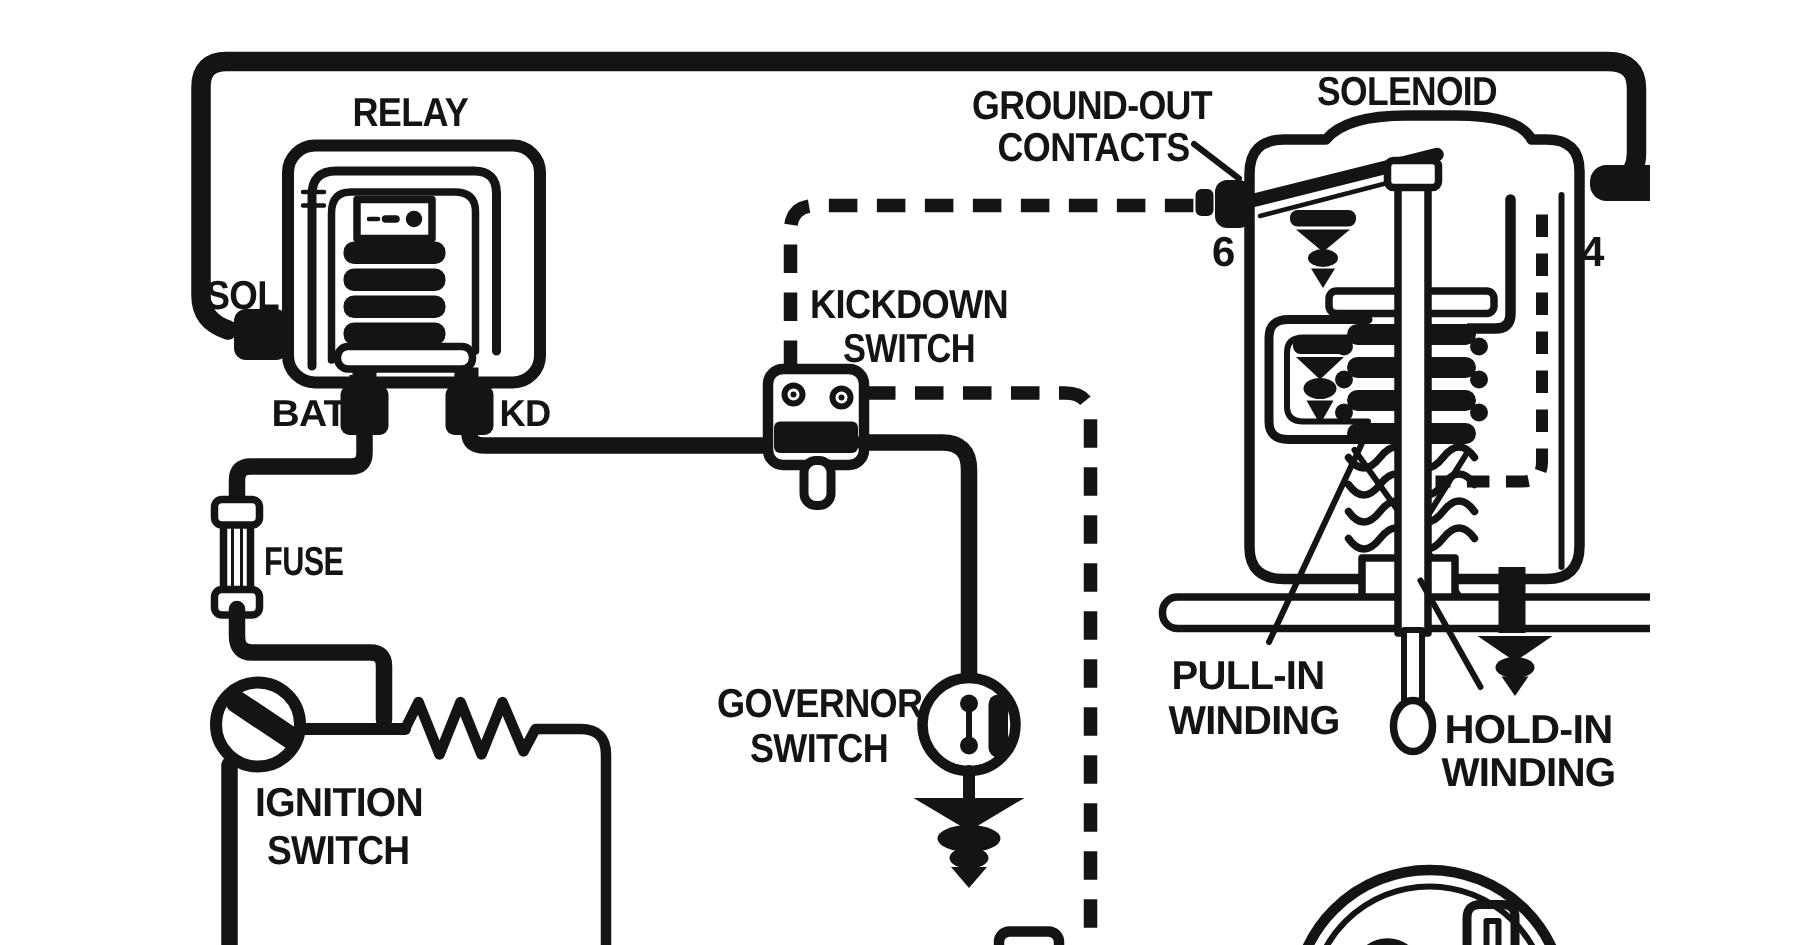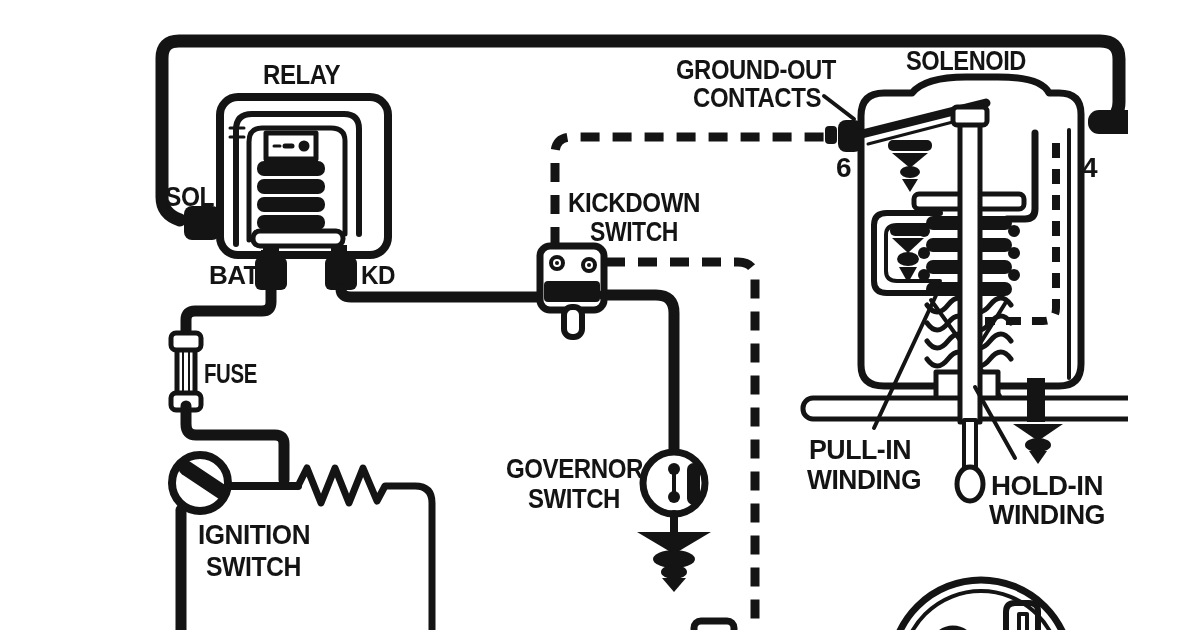--- a/index.html
+++ b/index.html
@@ -1,17 +1,17 @@
 <!DOCTYPE html>
 <html style="--ink: #141414; --bg: #ffffff;"><head>
 <meta charset="utf-8">
 <style>
   :root { --ink:#141414; --bg:#ffffff; }
   html,body { margin:0; padding:0; background:var(--bg); }
-  .stage { width:1100px; height:630px; position:relative; background:var(--bg); overflow:hidden;padding-left:28px; }
+  .stage { width:1100px; height:630px; position:relative; background:var(--bg); overflow:hidden; }
   svg { display:block; }
   .ln  { stroke:var(--ink); fill:none; stroke-linecap:round; stroke-linejoin:round; }
   .fill { fill:var(--ink); stroke:none; }
   .wh  { fill:var(--bg); stroke:var(--ink); stroke-linejoin:round; }
   .dash { stroke:var(--ink); fill:none; stroke-linecap:butt;
           stroke-dasharray:19 13; }
   text { font-family:"Liberation Sans", sans-serif; font-weight:bold;
          fill:var(--ink); letter-spacing:-0.5px; }
   .t27 { font-size:27px; } .t25 { font-size:25px; } .t28 { font-size:28px; }
 </style>

